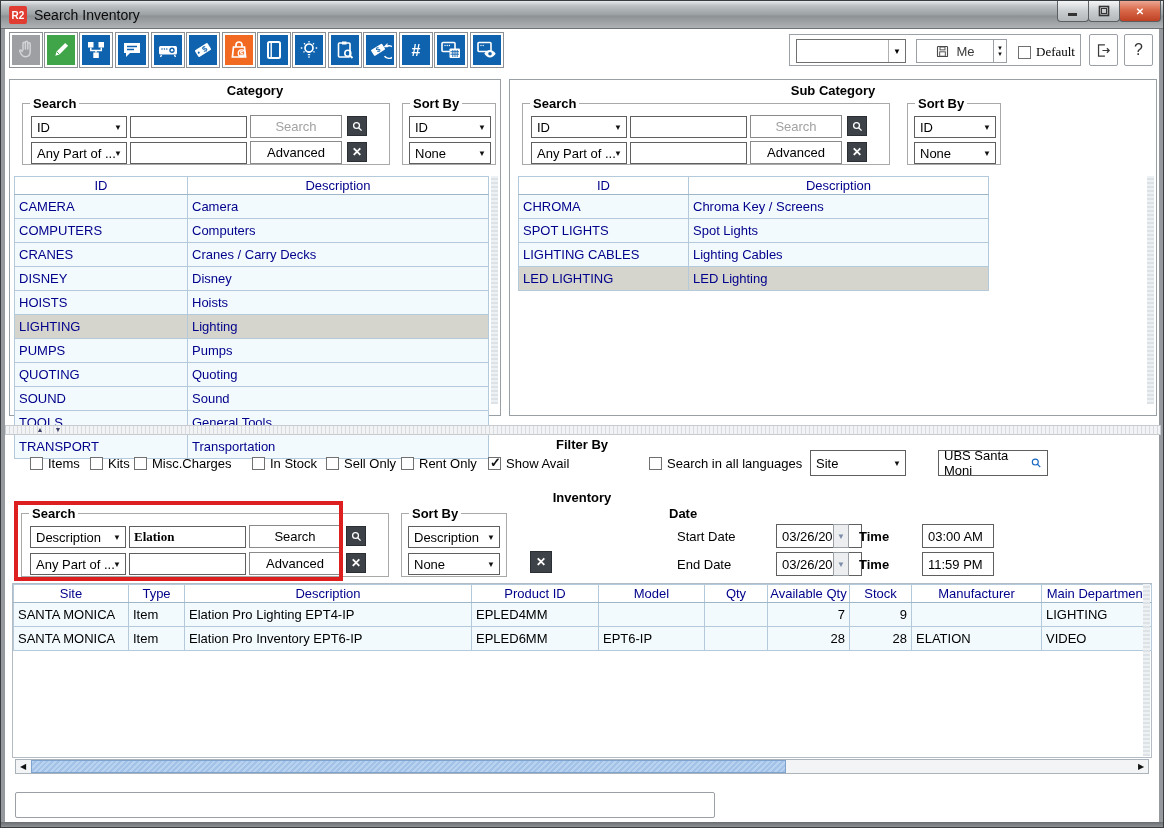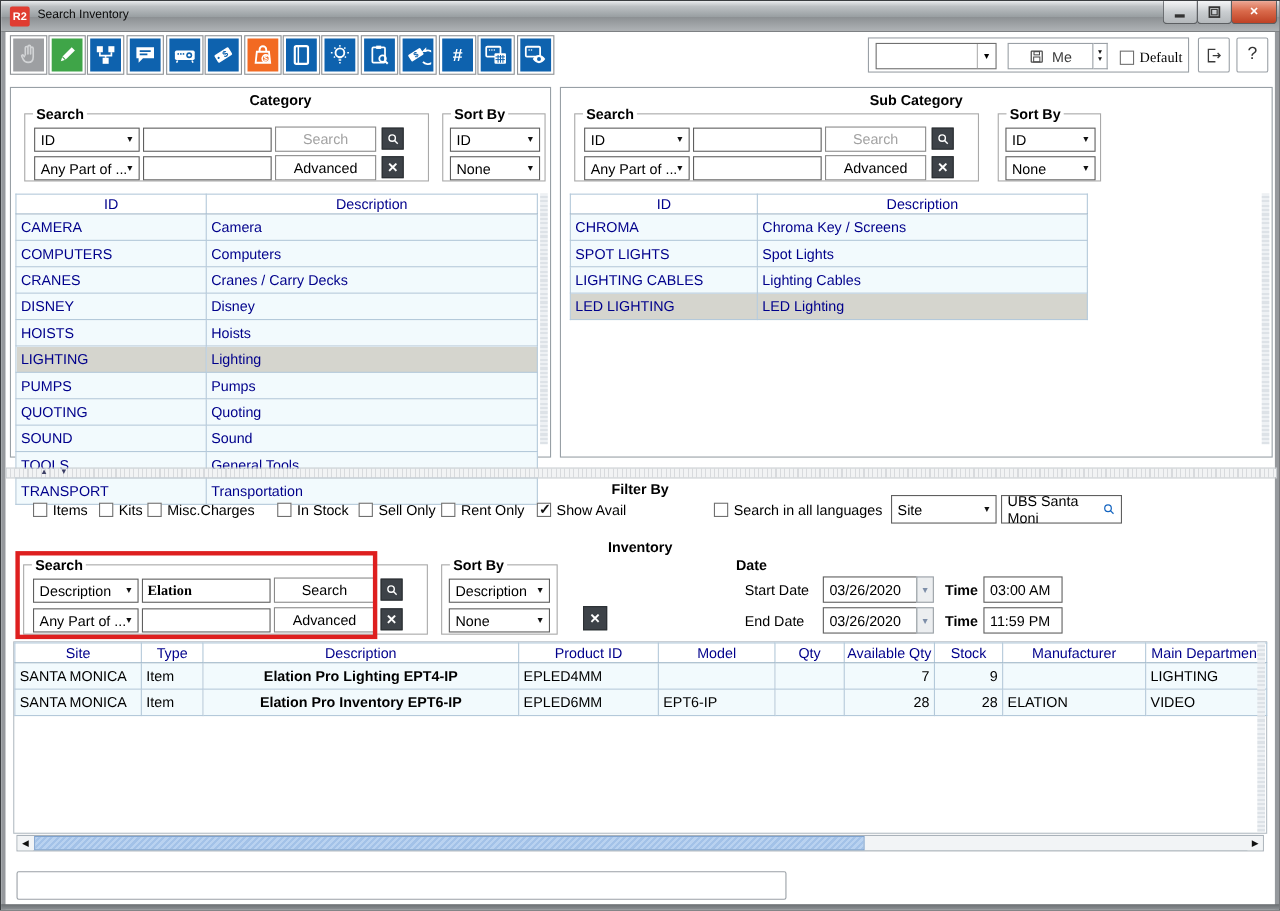--- a/index.html
+++ b/index.html
@@ -6,21 +6,21 @@
   html,body { background:#dcdcdc; }
   body { font-family:"Liberation Sans", sans-serif; font-size:13px; color:#000; }
   #window { position:relative; width:1164px; height:828px; background:#fff; overflow:hidden;
             border:1px solid #3a3d40; }
   
   .titlebar { position:absolute; left:0; top:0; width:1164px; height:28px;
     background:linear-gradient(180deg,#e8eaec 0%,#bcc0c3 18%,#9aa0a3 52%,#8d9194 55%,#aeb2b5 100%);
     border-bottom:1px solid #6f7376; }
   .app-logo { position:absolute; left:8px; top:5px; width:18px; height:18px; background:#e03c31;
     border-radius:2px; color:#fff; font-weight:bold; font-size:10px; display:flex; align-items:center; justify-content:center; }
-  .title-text { position:absolute; left:33px; top:6px; font-size:11px; color:#0a0a0a; }
+  .title-text { position:absolute; left:33px; top:6px; font-size:14px; color:#0a0a0a; }
   .winbtns { position:absolute; top:0; right:4px; display:flex; }
   .wbtn-ctl { width:32px; height:21px; border:1px solid #5c5f62; border-top:none; margin-left:-1px;
     background:linear-gradient(180deg,#f4f5f6,#c9cdd0 50%,#b4b8bb); border-radius:0 0 4px 4px;
     display:flex; align-items:center; justify-content:center; font-size:10px; color:#333; }
   .wbtn-ctl.close { width:42px; background:linear-gradient(180deg,#f0a28e,#d8614238 40%,#c94f33); 
     background:linear-gradient(180deg,#eda693 0%,#d96a4b 45%,#bf4124 100%); color:#fff; font-weight:bold; }
   .frame-l { position:absolute; left:0; top:28px; width:4px; height:800px; background:#96999d; }
   .frame-r { position:absolute; right:0; top:28px; width:4px; height:800px; background:#96999d; }
   .frame-b { position:absolute; left:0; top:821px; width:1164px; height:7px; background:linear-gradient(180deg,#6a6e71,#9b9fa3); }
   
@@ -57,35 +57,35 @@
   .r1 { top:12px; } .r2 { top:38px; }
   
   table.grid { position:absolute; border-collapse:collapse; table-layout:fixed; background:#fff; }
   table.grid th { border:1px solid #b4c9da; border-bottom:1px solid #9fb6c8; background:#fff; color:#00008b;
      font-weight:normal; font-size:13px; height:18px; text-align:center; }
   table.grid td { border:1px solid #b4c9da; font-size:13px; height:19px; padding:4px 4px; background:#f2fafd;
      color:#00008b; white-space:nowrap; overflow:hidden; }
   table.grid { border:1px solid #8a949e; }
   table.grid tr.sel td { background:#d5d5ce; }
   table.grid.results td { color:#000; }
-  table.grid.results td.b { font-weight:bold;text-align:center; }
+  table.grid.results td.b { font-weight:normal; }
   table.grid.results td.num { text-align:right; }
   .vstrip { position:absolute; width:7px; background:repeating-linear-gradient(180deg,#eef1f4 0 2px,#dde2e7 2px 4px); }
   
   .splitter { position:absolute; left:4px; top:424px; width:1156px; height:10px; border:1px solid #c7cbcf;
      background:repeating-linear-gradient(90deg,#f2f3f4 0 3px,#d8dadd 3px 4px); }
   .splitter .tri { position:absolute; top:0; width:16px; height:8px; font-size:7px; color:#3c3f66; text-align:center; line-height:8px; }
   
   .cbitem { position:absolute; top:455px; display:flex; align-items:center; gap:5px; height:15px; }
   .cb { width:13px; height:13px; border:1px solid #707070; background:#fff; position:relative; flex:none; }
   .cb.checked::after { content:"✓"; position:absolute; left:1px; top:-3px; font-size:13px; font-weight:bold; color:#111; }
   .sec-title { position:absolute; left:0; right:0; text-align:center; font-weight:bold; }
   
   .dlabel { position:absolute; font-size:13px; }
-  .dfield { position:absolute; height:24px; border:1px solid #5f5f5f; background:#fff; display:flex; align-items:center; padding:0 5px; }
+  .dfield { position:absolute; height:24px; border:1px solid #5f5f5f; background:#fff; display:flex; align-items:center; padding:0 5px;margin-left:28px; }
   .darr { position:absolute; width:16px; height:24px; border:1px solid #9aa0a6; background:#eceef0; color:#7d8ea8;
      display:flex; align-items:center; justify-content:center; font-size:8px; }
   
   .red-box { position:absolute; left:13px; top:500px; width:329px; height:80px; border:4px solid #de1f1f; z-index:60; pointer-events:none; }
   
   .hscroll { position:absolute; left:14px; top:758px; width:1134px; height:15px; border:1px solid #aab2ba; background:#f2f4f6; }
   .hs-arrow { position:absolute; top:0; width:14px; height:13px; background:#f2f4f6; display:flex; align-items:center; justify-content:center; font-size:8px; color:#111; }
   .hs-thumb { position:absolute; left:15px; top:0; width:755px; height:13px; border:1px solid #7fa3cf;
      background:repeating-linear-gradient(135deg,#b9d2f0 0 2px,#a3c2e8 2px 4px); }
   .statusbox { position:absolute; left:14px; top:791px; width:700px; height:26px; border:1px solid #9aa0a6; border-radius:2px;

